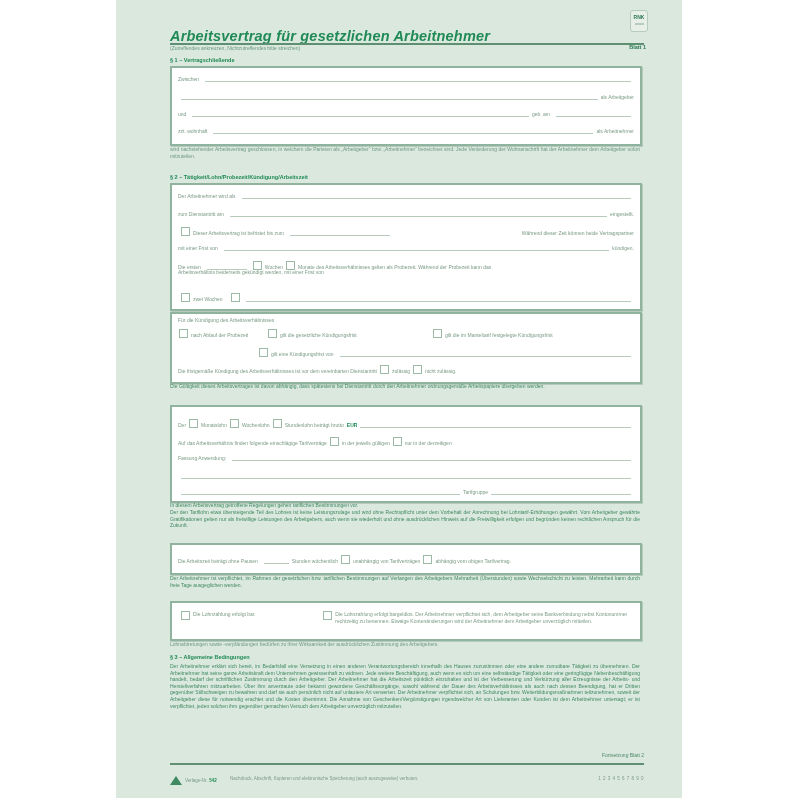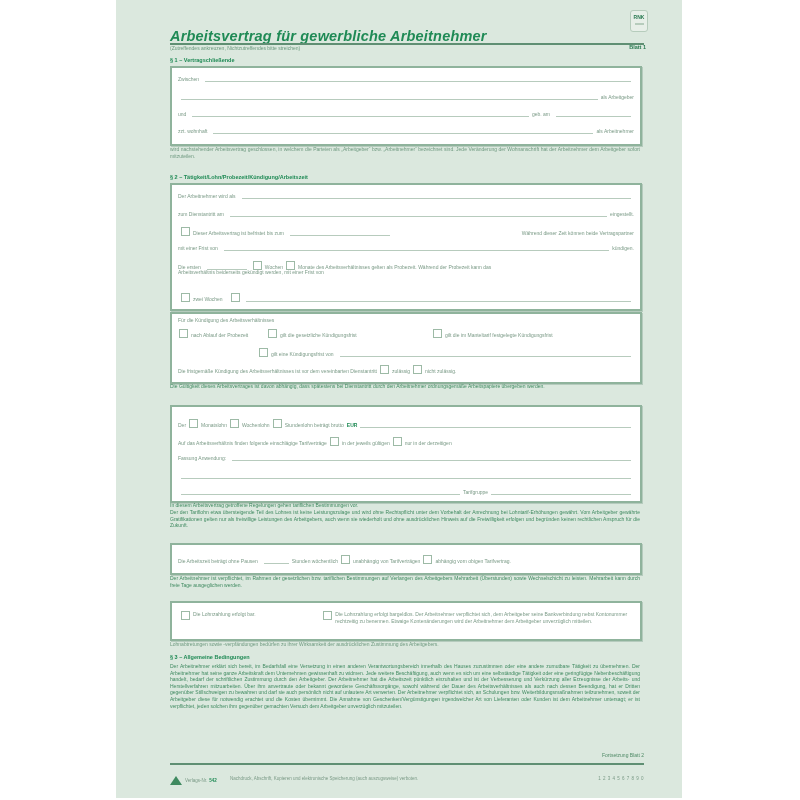--- a/index.html
+++ b/index.html
@@ -47,21 +47,21 @@
   .footer .nr { color: #1f8a55; font-weight: bold; margin-left: 2px; }
   .footer .note { position: absolute; left: 60px; }
   .footer .nums { position: absolute; right: 0; letter-spacing: 0.5px; }
 </style>
 </head>
 <body>
 
 <div class="page">
   <div class="inner">
 
-    <div class="title">Arbeitsvertrag für gewerbliche Arbeitnehmer</div>
+    <div class="title">Arbeitsvertrag für gesetzlichen Arbeitnehmer</div>
     <div class="logo-box">
       <div class="t">RNK</div>
       <div class="b"></div>
     </div>
     <div class="title-rule"></div>
     <div class="subtitle">(Zutreffendes ankreuzen, Nichtzutreffendes bitte streichen)</div>
     <div class="blatt">Blatt 1</div>
 
     <div class="sec-head" style="top:57px">§ 1 – Vertragschließende</div>
     <div class="box" style="top:66px;height:76px">

